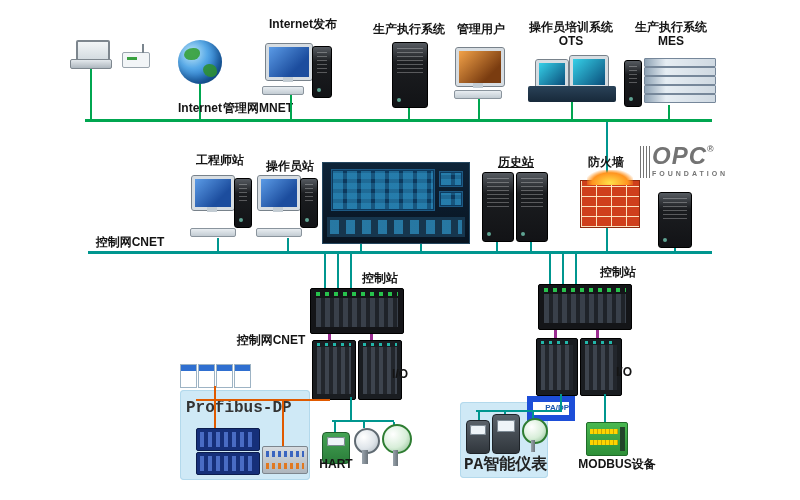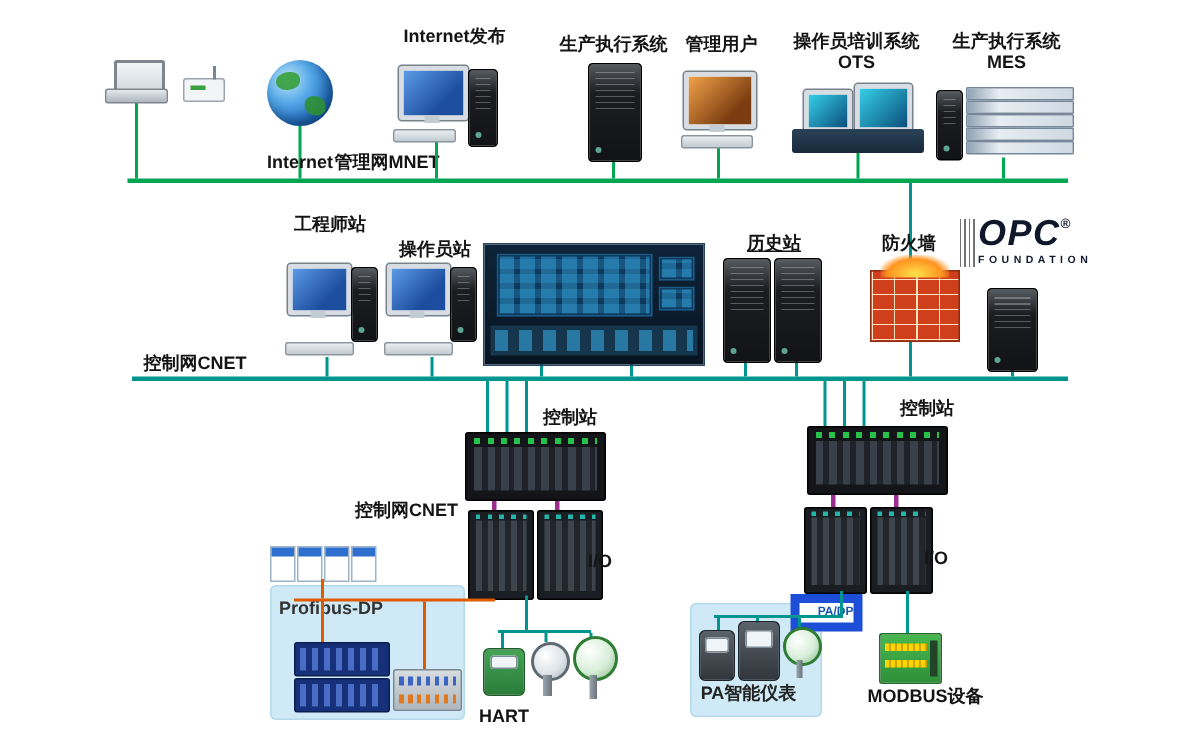--- a/index.html
+++ b/index.html
@@ -1,21 +1,21 @@
 <!DOCTYPE html>
 <html><head>
 <meta charset="utf-8">
 <style>
   html,body { margin:0; padding:0; background:#fff; }
   .canvas { position:relative; width:800px; height:500px; background:#fff; overflow:hidden;
             font-family:"Liberation Sans","DejaVu Sans",sans-serif; margin:0 auto; }
 
   .lbl { position:absolute; font-size:12px; font-weight:bold; color:#141414;
          text-align:center; white-space:nowrap; line-height:1.15; }
-  .s10 { font-size:12px; }
+  .s10 { font-size:16px;font-family:Liberation Mono, monospace; }
   .hline { position:absolute; height:3px; }
   .vline { position:absolute; width:2px; }
   .mnet { background:#00a650; }
   .snet { background:#00968f; }
   .teal2 { background:#00968f; }
   .purple { background:#9b2d91; width:3px; }
   .oline { position:absolute; background:#e05a00; }
 
   
   .tower { position:absolute; background:linear-gradient(180deg,#565b61,#1b1d20 30%,#121316);
@@ -58,21 +58,21 @@
   .cr-console { position:absolute; background:#16364e; }
   .cr-console::before { content:""; position:absolute; inset:3px;
       background:repeating-linear-gradient(90deg,#2b88b8 0 9px, transparent 9px 16px); opacity:.8; }
 
   .firewall { position:absolute; background-color:#cf3f1c; border:1px solid #8e2a10;
       background-image:repeating-linear-gradient(0deg, rgba(255,235,200,.95) 0 1px, transparent 1px 10px),
                        repeating-linear-gradient(90deg, rgba(255,235,200,.95) 0 1px, transparent 1px 15px); }
   .firewall::before { content:""; position:absolute; left:6px; top:-11px; width:46px; height:15px;
       background:radial-gradient(ellipse at 50% 85%, #ffe24a 0%, #ff9420 55%, rgba(255,148,32,0) 78%); }
 
-  .opc-wrap { position:absolute; color:#0f172a; }
+  .opc-wrap { position:absolute; color:#737373; }
   .opc-main { font-size:24px; font-weight:bold; font-style:italic; letter-spacing:1px; line-height:1; }
   .opc-sub { font-size:7px; font-weight:bold; letter-spacing:3px; margin-top:2px; }
   .opc-tex { position:absolute; left:-12px; top:2px; width:12px; height:32px;
       background:repeating-linear-gradient(90deg,#000 0 1px, transparent 1px 3px); opacity:.55; }
 
   .rack { position:absolute; background:#141518; border:1px solid #000; border-radius:2px; }
   .rack::before { content:""; position:absolute; left:5px; right:5px; top:9px; bottom:6px;
       background:repeating-linear-gradient(90deg,#39404a 0 5px,#1f2329 5px 9px); }
   .rack::after { content:""; position:absolute; left:5px; right:5px; top:3px; height:4px;
       background:repeating-linear-gradient(90deg,#27c24c 0 4px, rgba(0,0,0,0) 4px 9px); }
@@ -191,21 +191,21 @@
   <div class="lbl" style="left:627px;top:35px;width:88px;">MES</div>
   <div>
     <div class="tower" style="left:624px;top:60px;width:16px;height:45px;"></div>
     <div class="mbar" style="left:644px;top:58px;width:70px;"></div>
     <div class="mbar" style="left:644px;top:67px;width:70px;"></div>
     <div class="mbar" style="left:644px;top:76px;width:70px;"></div>
     <div class="mbar" style="left:644px;top:85px;width:70px;"></div>
     <div class="mbar" style="left:644px;top:94px;width:70px;"></div>
   </div>
 
-  <div class="lbl" style="left:188px;top:143px;width:64px;">工程师站</div>
+  <div class="lbl" style="left:188px;top:154px;width:64px;">工程师站</div>
   <div>
     <div class="mon" style="left:192px;top:176px;width:36px;height:28px;"></div>
     <div class="stand" style="left:207px;top:207px;width:10px;height:5px;"></div>
     <div class="kb" style="left:190px;top:228px;width:44px;height:7px;"></div>
     <div class="tower" style="left:234px;top:178px;width:16px;height:48px;"></div>
   </div>
 
   <div class="lbl" style="left:258px;top:160px;width:64px;">操作员站</div>
   <div>
     <div class="mon" style="left:258px;top:176px;width:36px;height:28px;"></div>
@@ -271,21 +271,21 @@
   <div class="vline teal2" style="left:334px;top:422px;height:10px;"></div>
   <div class="vline teal2" style="left:363px;top:422px;height:6px;"></div>
   <div class="vline teal2" style="left:393px;top:422px;height:3px;"></div>
   <div class="transmitter t-green" style="left:322px;top:432px;width:26px;height:30px;">
       <div class="t-disp"></div>
     </div>
   <div class="gauge" style="left:354px;top:428px;width:22px;height:22px;"></div>
   <div class="stem" style="left:362px;top:450px;width:6px;height:14px;"></div>
   <div class="gauge green" style="left:382px;top:424px;width:26px;height:26px;"></div>
   <div class="stem" style="left:393px;top:450px;width:5px;height:16px;"></div>
-  <div class="lbl" style="left:312px;top:458px;width:48px;margin-top:13px;">HART</div>
+  <div class="lbl" style="left:312px;top:458px;width:48px;">HART</div>
 
   <div class="panel-blue" style="left:460px;top:402px;width:88px;height:76px;"></div>
   <div class="badge" style="left:527px;top:396px;width:36px;height:13px;">PA/DP</div>
   <div class="vline teal2" style="left:560px;top:394px;height:17px;"></div>
   <div class="hline teal2" style="left:476px;top:410px;width:86px;height:2px;"></div>
   <div class="vline teal2" style="left:478px;top:412px;height:8px;"></div>
   <div class="vline teal2" style="left:504px;top:412px;height:3px;"></div>
   <div class="vline teal2" style="left:532px;top:412px;height:6px;"></div>
   <div class="transmitter t-dark" style="left:466px;top:420px;width:22px;height:32px;">
       <div class="t-disp"></div>

